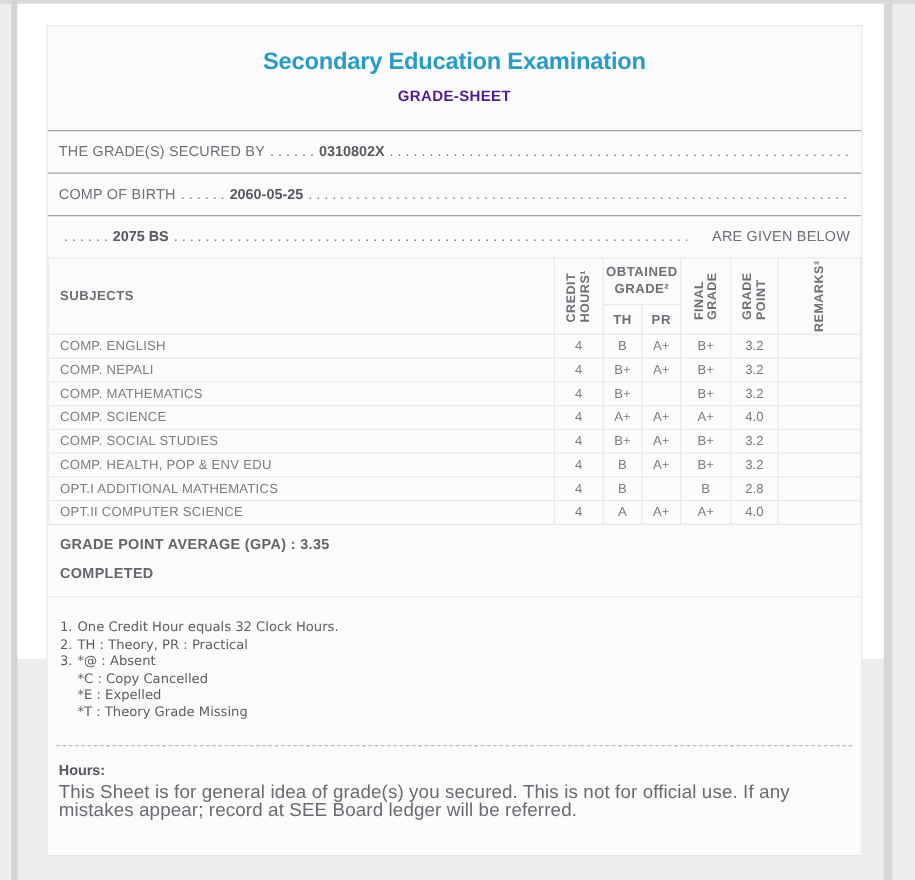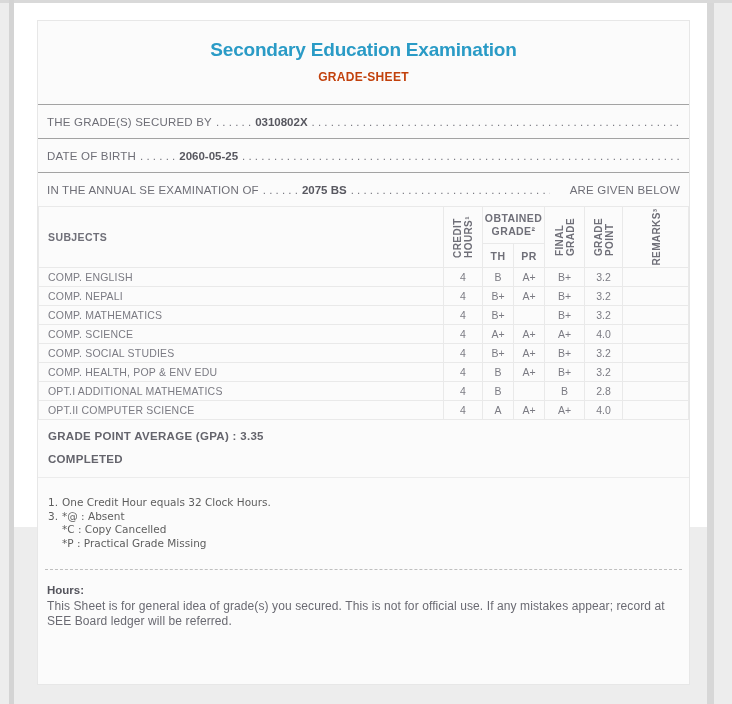--- a/index.html
+++ b/index.html
@@ -28,21 +28,21 @@
     font-size:19px; font-weight:bold;
     letter-spacing:-0.2px;
     color:#2a9bc6;
     line-height:23px;
   }
   .subtitle {
     margin:10px 0 0 0;
     text-align:center;
     font-size:12px; font-weight:bold;
     letter-spacing:0.3px;
-    color:#c2410c;
+    color:#4c1d95;
     line-height:13px;
   }
   .info-section { margin-top:20px; }
   .info-row {
     display:flex; align-items:center;
     height:34px; box-sizing:border-box;
     border-top:1px solid #a3a3a3;
     padding:0 9px;
     font-size:11.5px; color:#6f6f77;
     white-space:nowrap;
@@ -98,21 +98,21 @@
     font-size:10.5px; color:#5e5e5e;
     line-height:13.5px;
   }
   .fn-line { white-space:nowrap; }
   .fn-num { display:inline-block; width:14px; }
 
   .dashed-divider { margin:19px 7px 0 7px; border-top:1px dashed #bfbfbf; height:0; }
 
   .note-block { margin:13px 9px 0 9px; }
   .note-title { font-size:11.5px; font-weight:bold; color:#55555d; line-height:14px; }
-  .note-text { margin-top:2px; font-size:12px; color:#6a6a72; line-height:15px; letter-spacing:0.1px; }
+  .note-text { margin-top:2px; font-size:15px; color:#6a6a72; line-height:15px; letter-spacing:0.1px; }
 </style>
 </head>
 <body>
 
 <div class="top-strip"></div>
 <div class="left-strip"></div>
 <div class="scrollbar"></div>
 
 <div class="page">
   <div class="card">
@@ -121,27 +121,26 @@
     <div class="subtitle">GRADE-SHEET</div>
 
     <div class="info-section">
       <div class="info-row">
         <span class="lbl">THE GRADE(S) SECURED BY</span>
         <span class="dots-fixed">. . . . . .</span>
         <span class="val">0310802X</span>
         <span class="dots-fill"><span>. . . . . . . . . . . . . . . . . . . . . . . . . . . . . . . . . . . . . . . . . . . . . . . . . . . . . . . . . . . . . . . . . . . . . . . . . . . . . . . . . . . . . . . . . . . . . . . . . . . . . . . . . . . . . . . . . . . . . . . . . . . . . . . .</span></span>
       </div>
       <div class="info-row">
-        <span class="lbl">DATE OF BIRTH</span>
+        <span class="lbl">COMP OF BIRTH</span>
         <span class="dots-fixed">. . . . . .</span>
         <span class="val">2060-05-25</span>
         <span class="dots-fill"><span>. . . . . . . . . . . . . . . . . . . . . . . . . . . . . . . . . . . . . . . . . . . . . . . . . . . . . . . . . . . . . . . . . . . . . . . . . . . . . . . . . . . . . . . . . . . . . . . . . . . . . . . . . . . . . . . . . . . . . . . . . . . . . . . .</span></span>
       </div>
       <div class="info-row">
-        <span class="lbl">IN THE ANNUAL SE EXAMINATION OF</span>
         <span class="dots-fixed">. . . . . .</span>
         <span class="val">2075 BS</span>
         <span class="dots-fill"><span>. . . . . . . . . . . . . . . . . . . . . . . . . . . . . . . . . . . . . . . . . . . . . . . . . . . . . . . . . . . . . . . . . . . . . . . . . . . . . . . . . . . . . . . . . . . . . . . . . . . . . . . . . . . . . . . . . . . . . . . . . . . . . . . .</span></span>
         <span class="lbl suffix">ARE GIVEN BELOW</span>
       </div>
     </div>
 
     <table class="grades">
       <colgroup>
         <col class="c-subj">
@@ -254,23 +253,25 @@
       </tbody>
     </table>
 
     <div class="summary-block">
       <div class="gpa-line">GRADE POINT AVERAGE (GPA) : 3.35</div>
       <div class="status-line">COMPLETED</div>
     </div>
 
     <div class="footnotes">
       <div class="fn-line"><span class="fn-num">1.</span><span>One Credit Hour equals 32 Clock Hours.</span></div>
+      <div class="fn-line"><span class="fn-num">2.</span><span>TH : Theory, PR : Practical</span></div>
       <div class="fn-line"><span class="fn-num">3.</span><span>*@ : Absent</span></div>
       <div class="fn-line"><span class="fn-num"></span><span>*C : Copy Cancelled</span></div>
-      <div class="fn-line"><span class="fn-num"></span><span>*P : Practical Grade Missing</span></div>
+      <div class="fn-line"><span class="fn-num"></span><span>*E : Expelled</span></div>
+      <div class="fn-line"><span class="fn-num"></span><span>*T : Theory Grade Missing</span></div>
     </div>
 
     <div class="dashed-divider"></div>
 
     <div class="note-block">
       <div class="note-title">Hours:</div>
       <div class="note-text">This Sheet is for general idea of grade(s) you secured. This is not for official use. If any mistakes appear; record at SEE Board ledger will be referred.</div>
     </div>
 
   </div>

